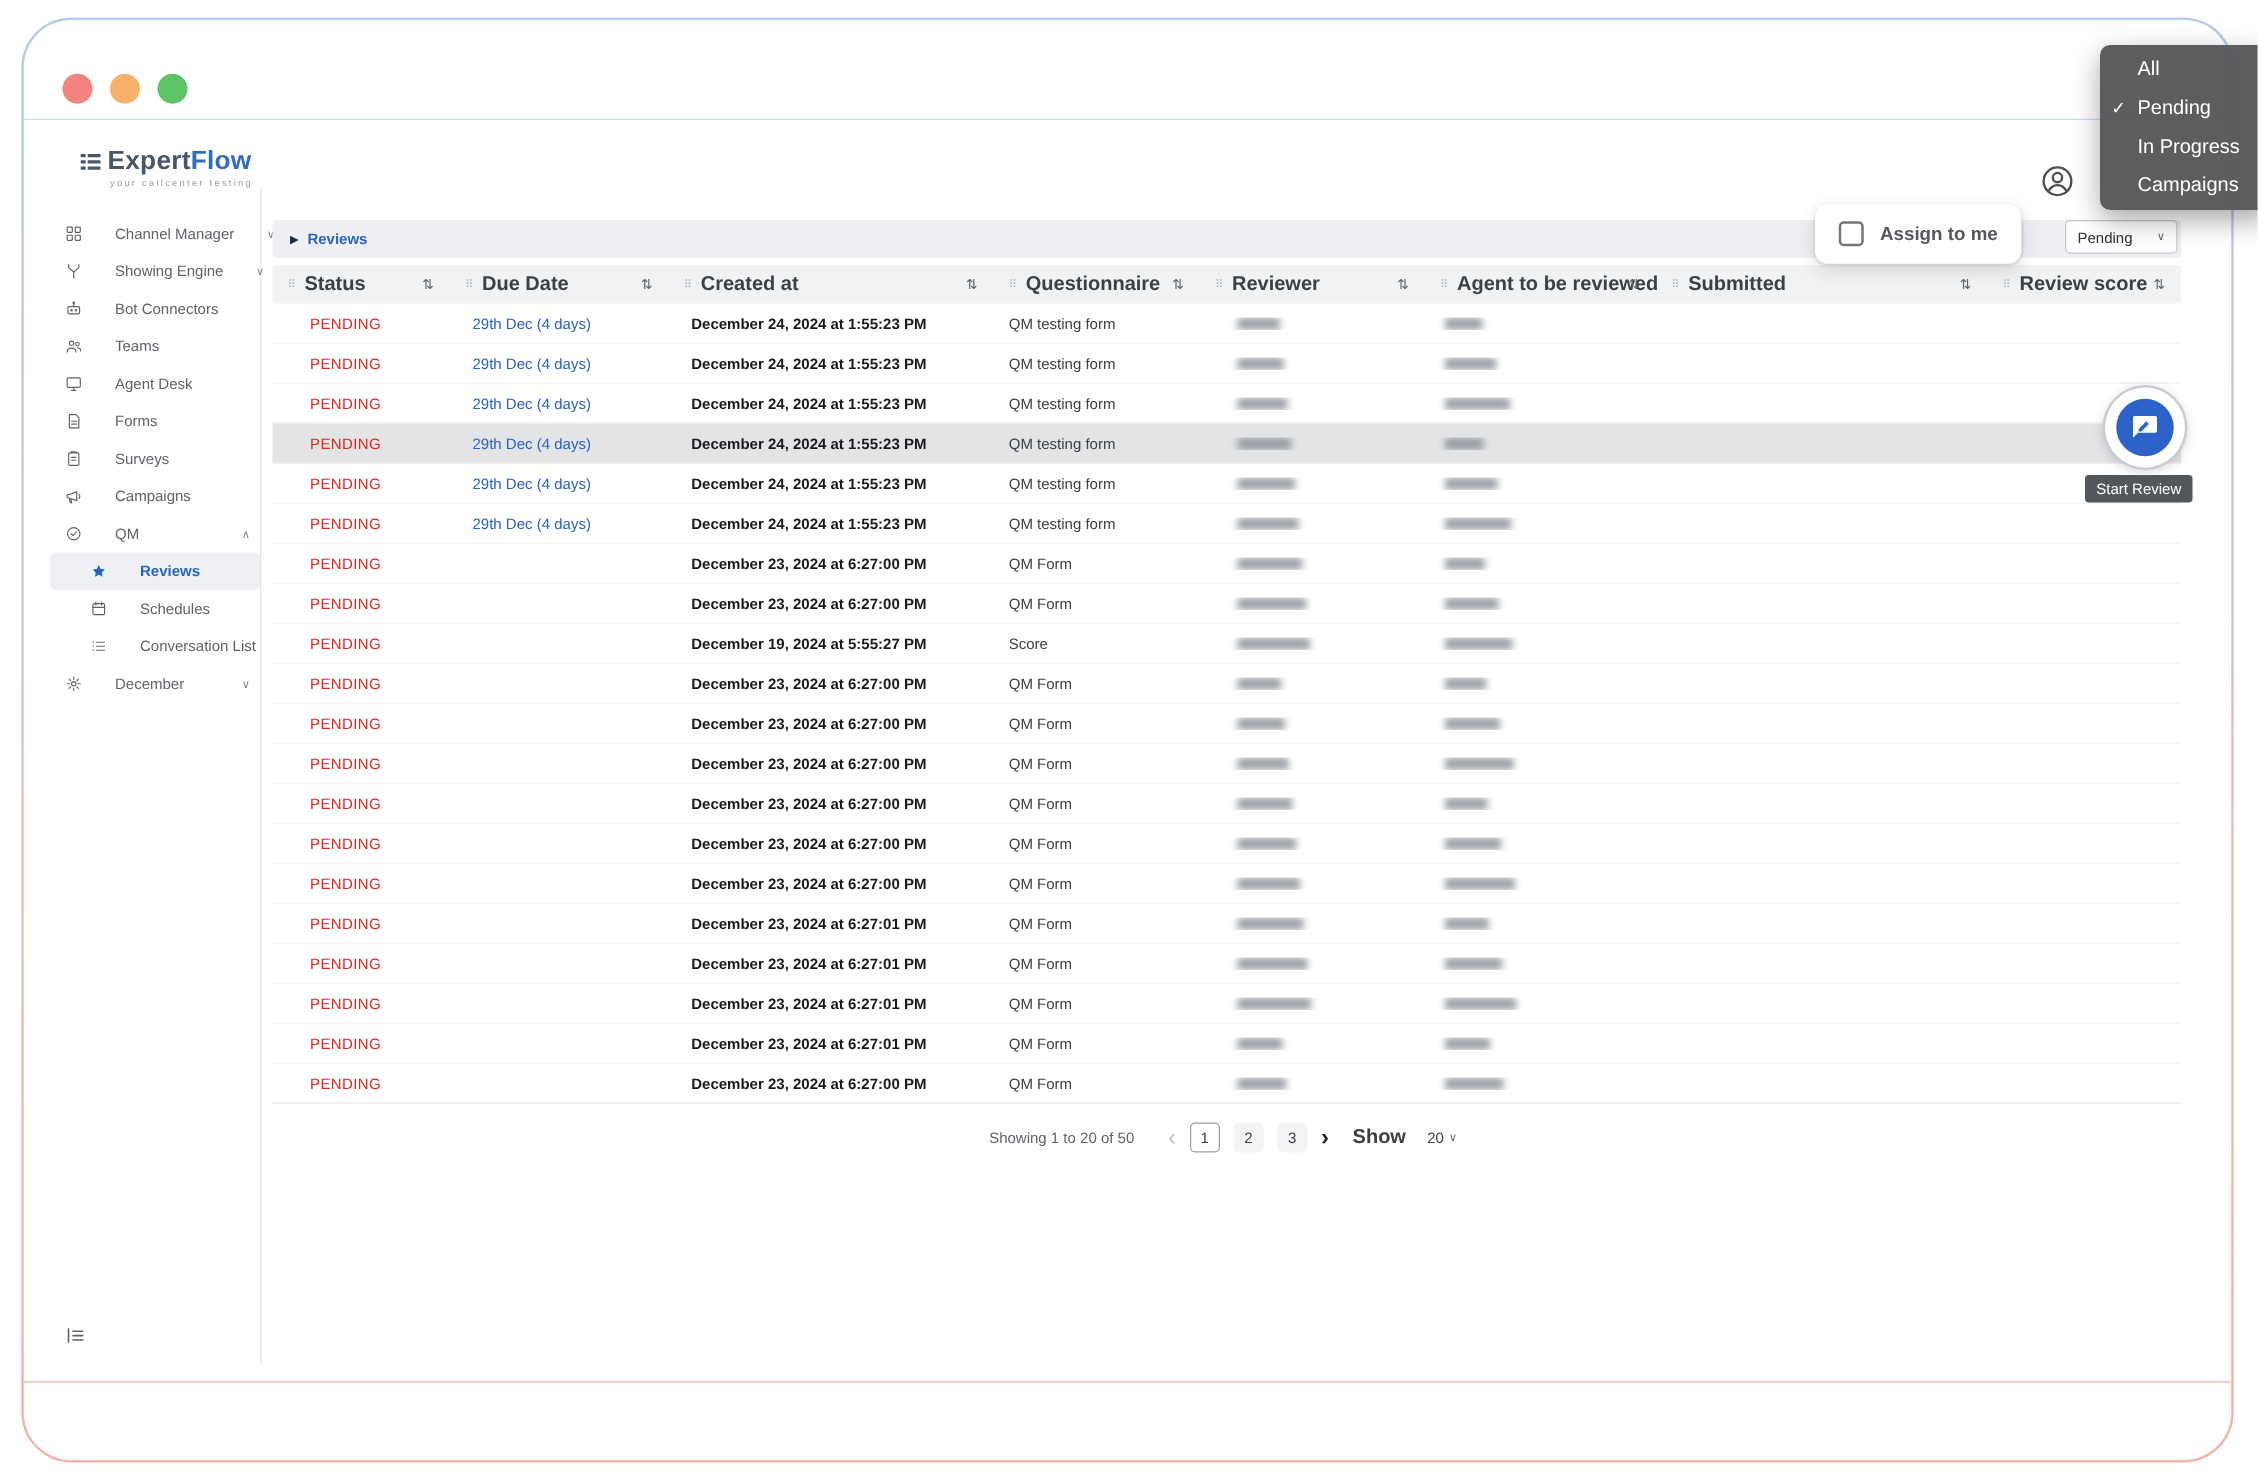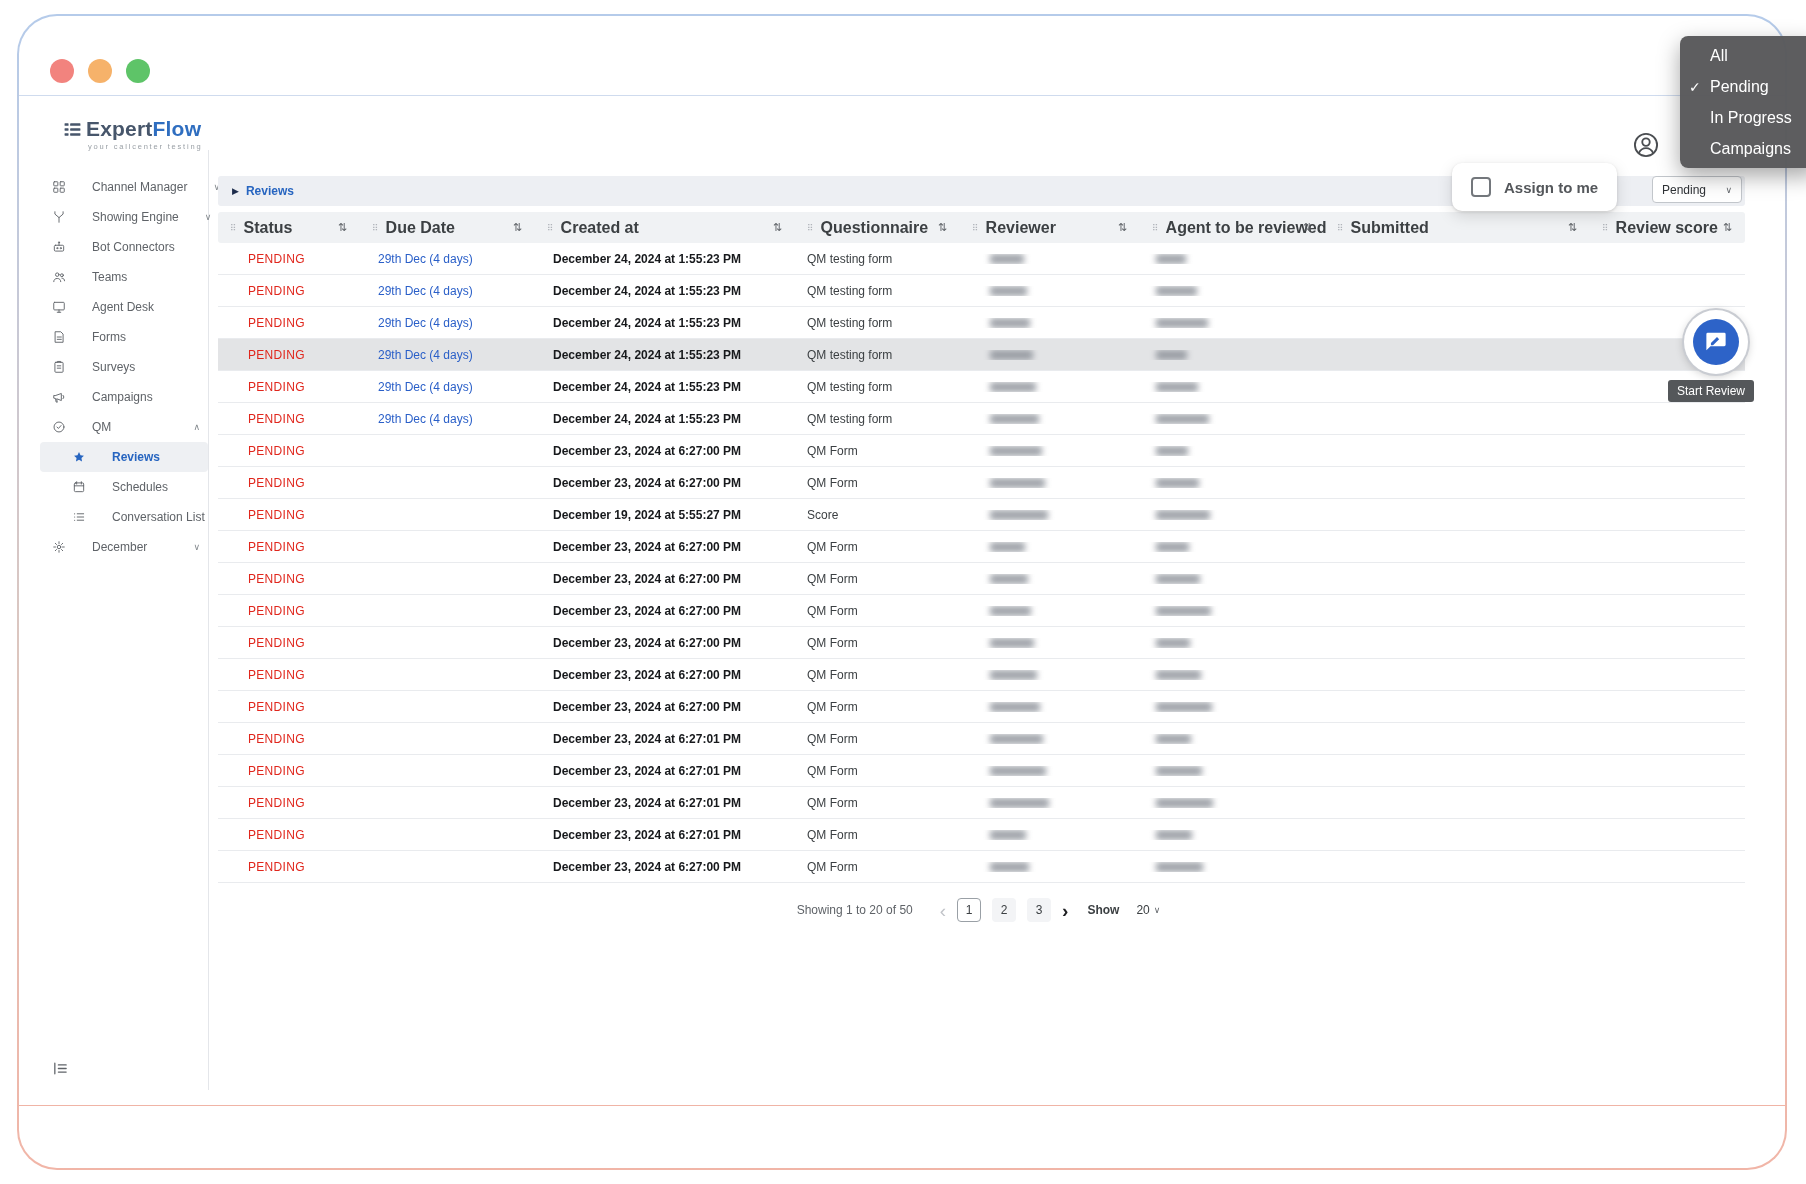--- a/index.html
+++ b/index.html
@@ -108,21 +108,21 @@
   
   .pager { position:absolute; left:218px; top:896px; width:1527px; height:28px;
     display:flex; align-items:center; justify-content:center; gap:11px; }
   .pg-summary { font-size:12px; color:#5f6368; margin-right:16px; }
   .pg-chev { font-size:19px; line-height:1; cursor:pointer; }
   .pg-chev.prev { color:#c0c3c8; }
   .pg-chev.next { color:#202124; font-weight:700; }
   .page { width:24px; height:24px; border-radius:4px; background:#f3f4f6;
     display:flex; align-items:center; justify-content:center; font-size:12px; color:#3c4043; cursor:pointer; }
   .page.active { background:#fff; border:1px solid #9aa0a6; }
-  .show-lbl { font-size:12px; font-weight:700; color:#3c4043; margin-left:8px; }
+  .show-lbl { font-size:16px; font-weight:700; color:#3c4043; margin-left:8px; }
   .size-select { display:flex; align-items:center; gap:4px; font-size:12px; color:#3c4043;
     padding:3px 6px; border-radius:4px; cursor:pointer; }
   .size-select .chev { font-size:9px; color:#5f6368; }
 </style>
 </head>
 <body>
 
 <div class="frame"></div>
 <div class="frame-inner"></div>
 <div class="light red"></div>

